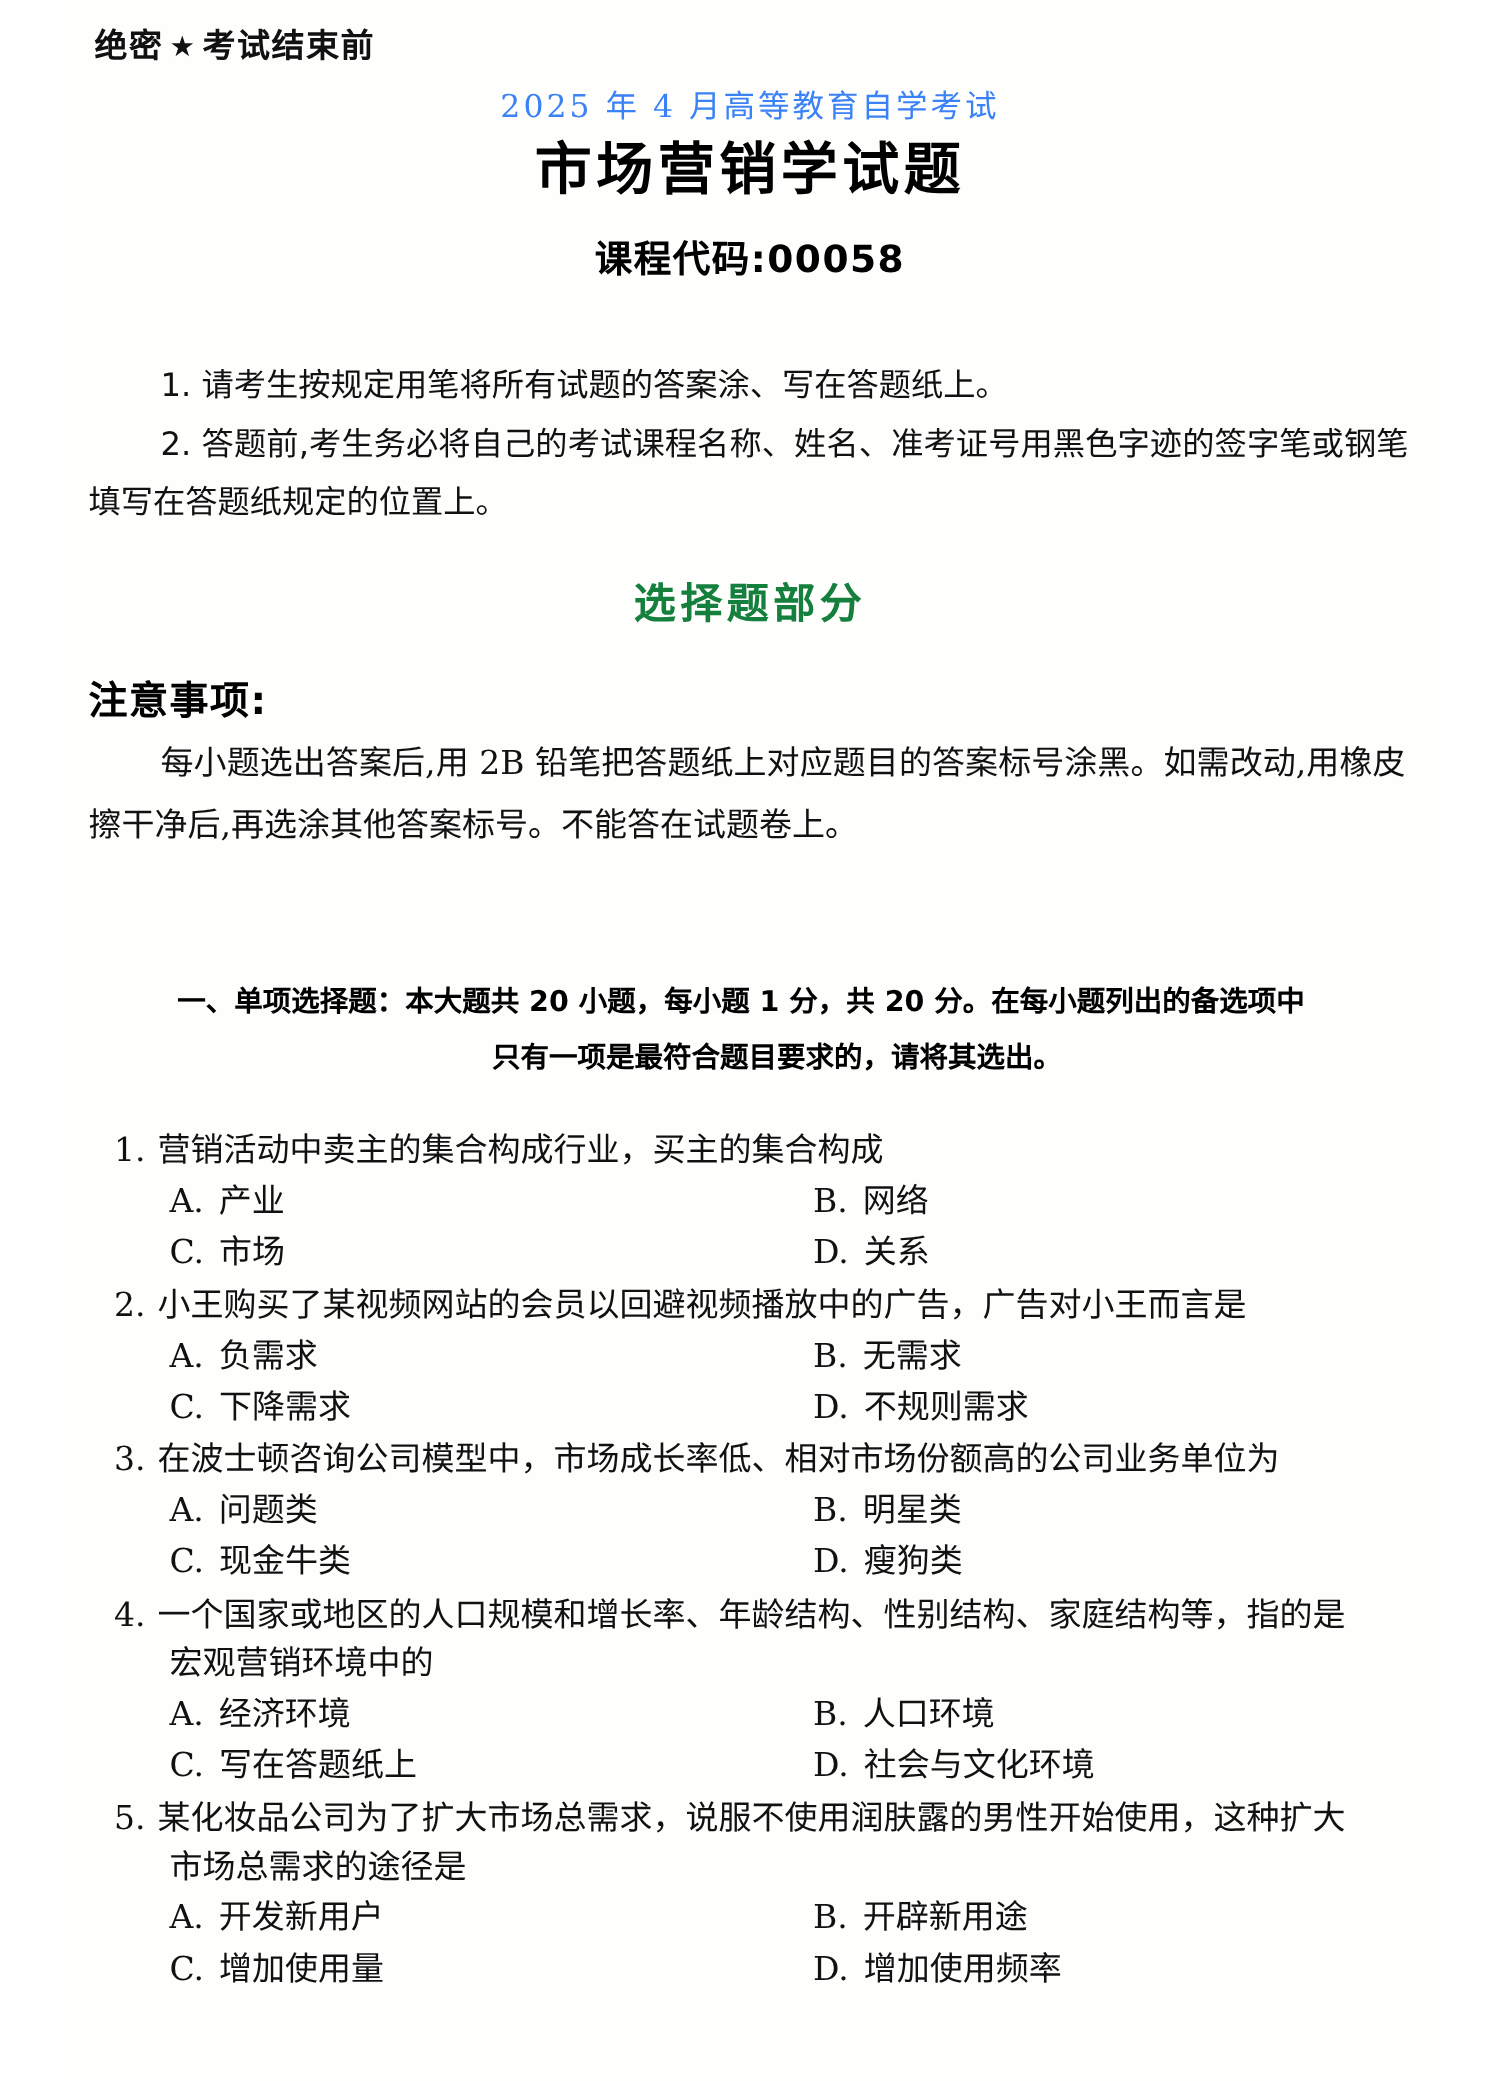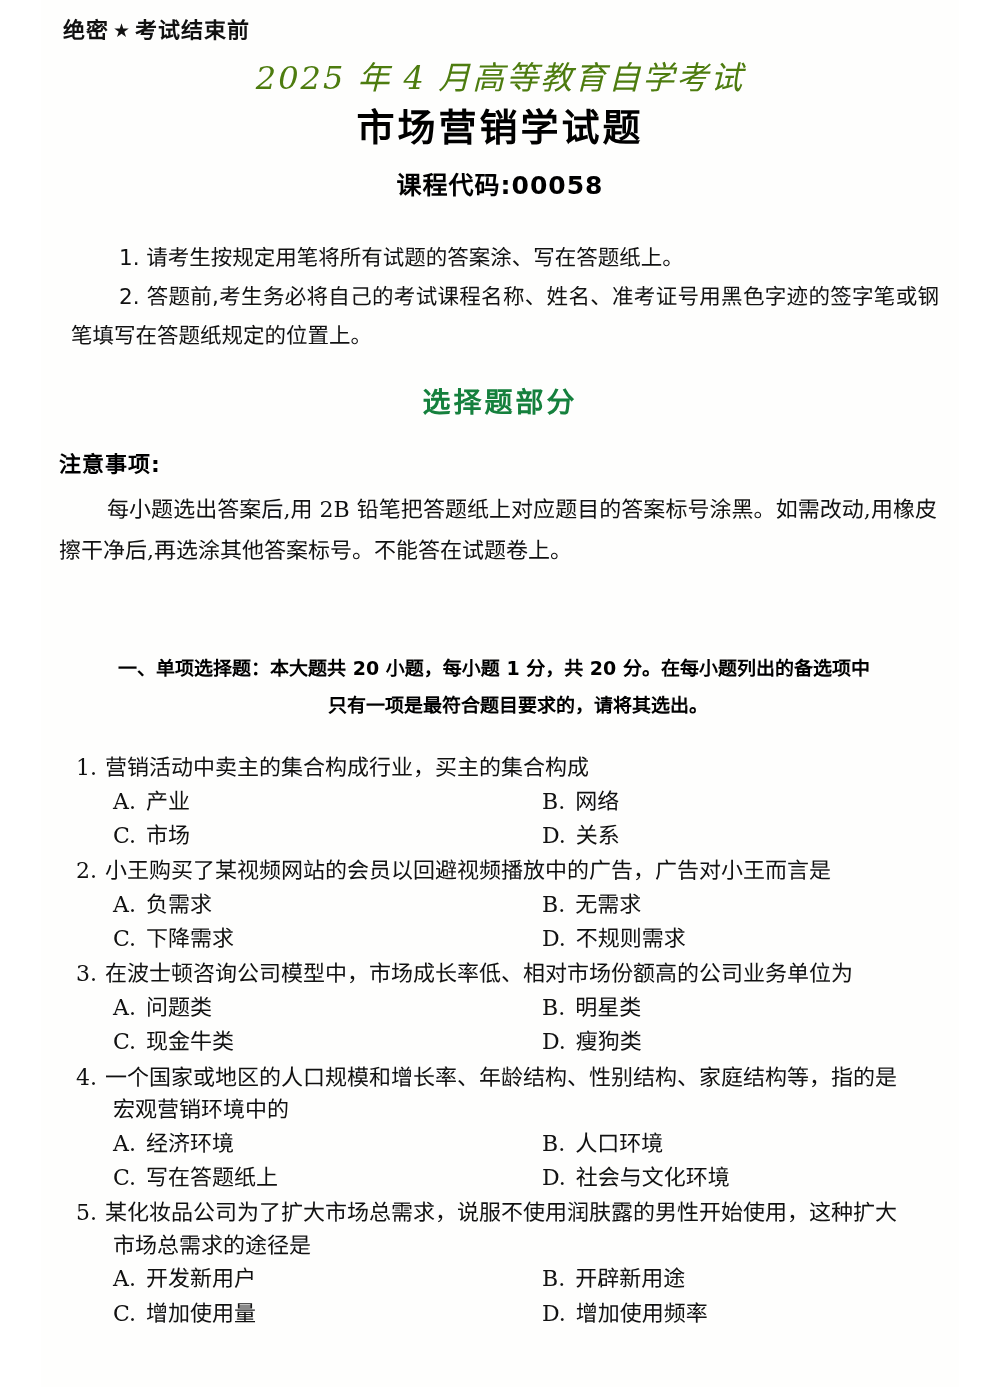--- a/index.html
+++ b/index.html
@@ -43,25 +43,24 @@
   
   .title-block {
     position: absolute;
     left: 0;
     right: 0;
     top: 58px;
     text-align: center;
   }
   .exam-title {
     font-family: "DejaVu Serif", "Liberation Serif", serif;
-    font-size: 32px;
+    font-size: 21px;
     line-height: 1.25;
     letter-spacing: 2px;
-    color: #4d7c0f;
-    font-style: italic;
+    color: #3b82f6;
   }
   .paper-title {
     font-family: Liberation Mono, monospace;
     font-weight: bold;
     font-size: 38px;
     line-height: 1.3;
     letter-spacing: 3px;
     margin-top: 8px;
     color: #000;
   }
@@ -70,21 +69,21 @@
     font-weight: bold;
     font-size: 25px;
     letter-spacing: 1px;
     margin-top: 10px;
     color: #000;
   }
 
   
   .instructions {
     position: absolute;
-    left: 30px;
+    left: 18px;
     right: 20px;
     top: 238px;
     font-family: "DejaVu Sans", "Liberation Sans", sans-serif;
     font-size: 21.5px;
     line-height: 1.82;
     color: #111;
   }
   .instructions .ins-item {
     text-indent: 48px;
     text-align: justify;
@@ -104,21 +103,21 @@
     color: #15803d;
   }
 
   
   .notice-label {
     position: absolute;
     left: 18px;
     top: 446px;
     font-family: "DejaVu Sans", "Liberation Sans", sans-serif;
     font-weight: bold;
-    font-size: 22px;
+    font-size: 26px;
     letter-spacing: 1px;
     color: #000;
   }
   .notice-body {
     position: absolute;
     left: 18px;
     right: 22px;
     top: 490px;
     font-family: "DejaVu Serif", "Liberation Serif", serif;
     font-size: 22px;

